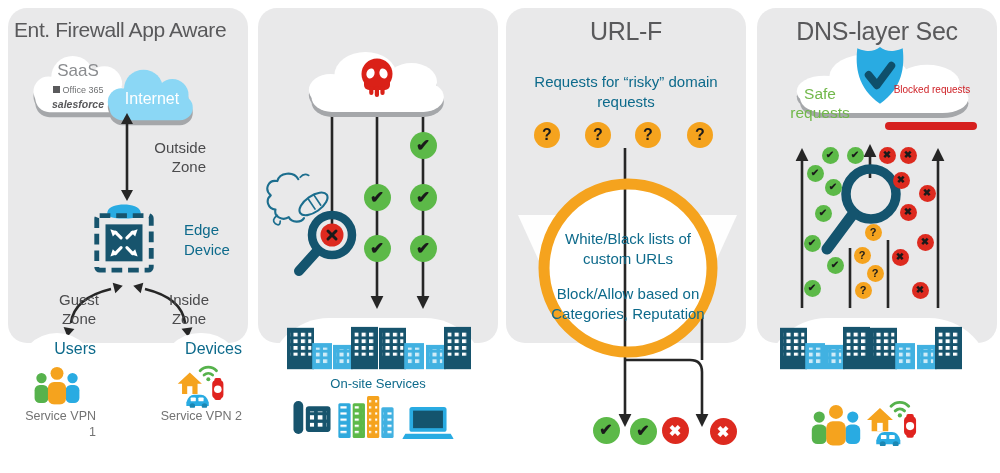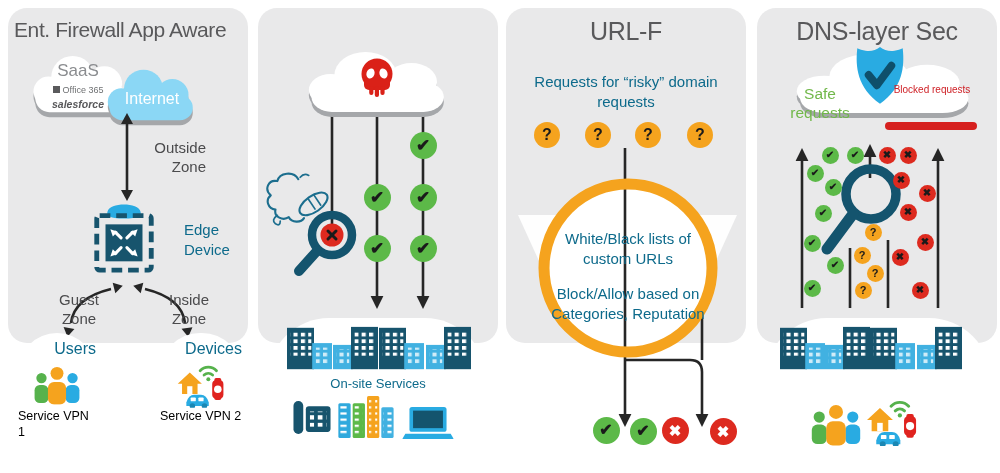--- a/index.html
+++ b/index.html
@@ -12,21 +12,21 @@
   .pcenter{left:0;width:100%;text-align:center;top:9px;font-size:25px;}
   .teal{color:#0d6a8b;}
   .note{font-style:italic;font-size:13.5px;line-height:1.3;color:#0d6a8b;}
   .zone{font-size:15px;line-height:1.26;color:#4b4b4d;text-align:right;}
   .ctr{text-align:center;}
   .mark{position:absolute;border-radius:50%;display:flex;align-items:center;justify-content:center;
         font-weight:bold;line-height:1;}
   .blob{position:absolute;background:#fff;}
   .pill{position:absolute;background:#fff;border-radius:40px;width:78px;height:110px;top:325px;}
   .pill .t1{position:absolute;top:7px;left:0;width:100%;text-align:right;font-size:16px;color:#0d6a8b;}
-  .pill .t2{position:absolute;top:76px;left:0;width:100%;text-align:left;font-size:12.5px;line-height:1.25;color:#000000;}
+  .pill .t2{position:absolute;top:76px;left:0;width:100%;text-align:right;font-size:12.5px;line-height:1.25;color:#737373;}
   .o365logo{display:inline-block;width:7px;height:7px;background:#5a5a5c;margin-right:3px;}
   .sf{font-weight:bold;font-style:italic;}
   svg{display:block;}
 </style>
 </head>
 <body>
 
 <svg width="0" height="0" style="position:absolute" aria-hidden="true">
   <defs>
     <pattern id="pat-win" width="8.2" height="7.4" patternUnits="userSpaceOnUse">

